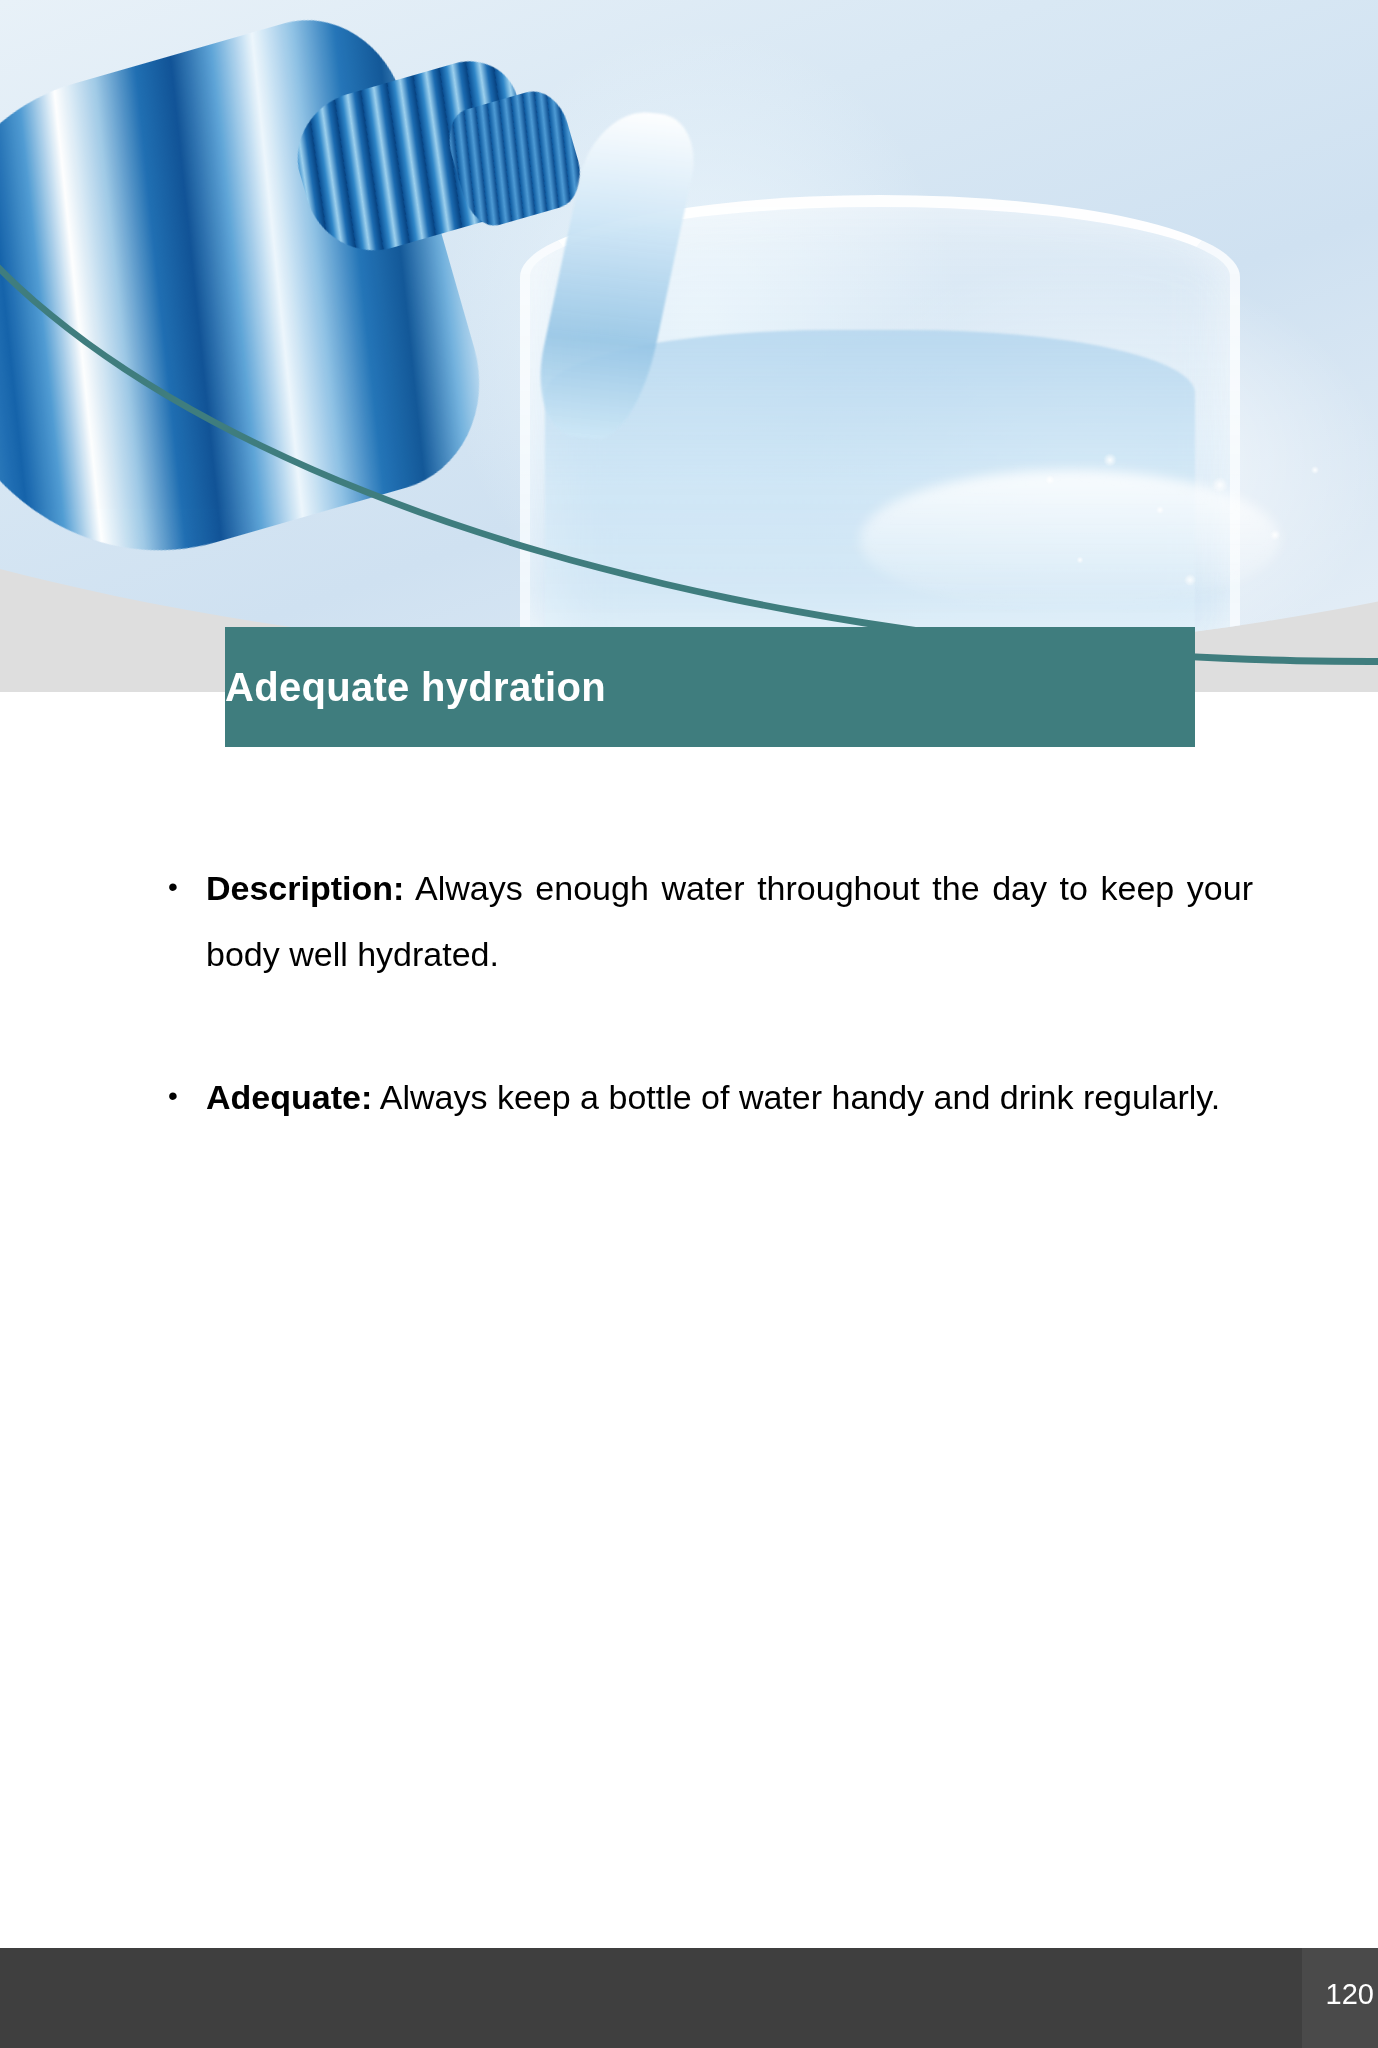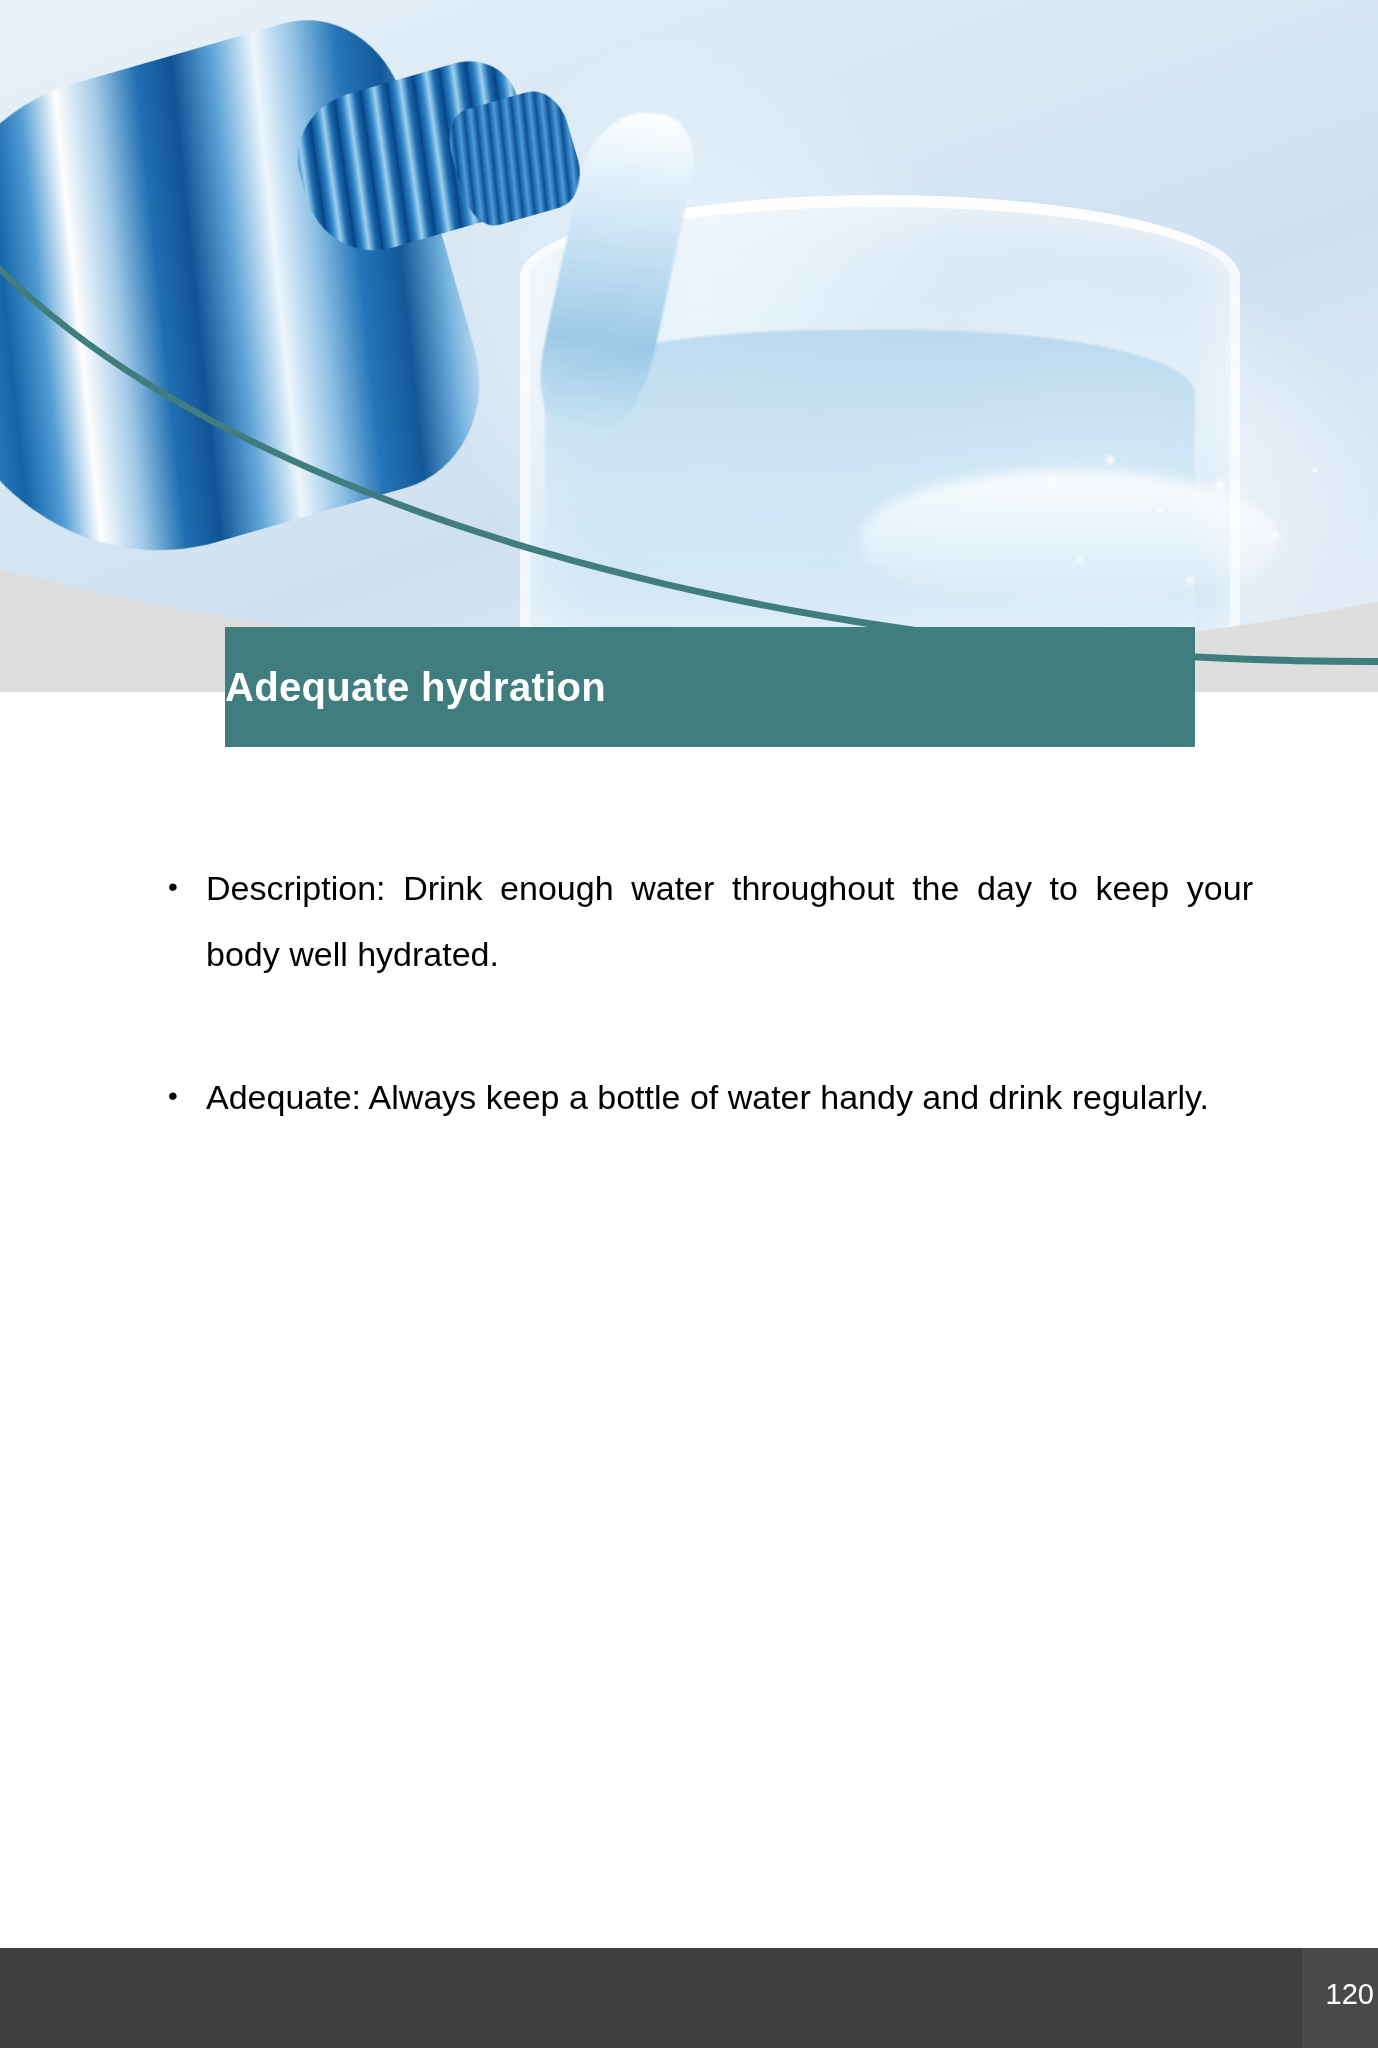--- a/index.html
+++ b/index.html
@@ -230,21 +230,21 @@
   .bullet-body {
     flex: 1 1 auto;
     font-size: 34px;
     line-height: 1.95;
     color: #000000;
     text-align: justify;
     text-justify: inter-word;
     font-family: "Liberation Sans", sans-serif;
   }
   .bullet-body .lead {
-    font-weight: normal;
+    font-weight: bold;
   }
 
   
   .footer {
     position: absolute;
     left: 0;
     bottom: 0;
     width: 1378px;
     height: 100px;
     background: #3f3f3f;
@@ -288,21 +288,21 @@
   </div>
 
   <div class="title-band">
     <div class="title-text">Adequate hydration</div>
   </div>
 
   <div class="body">
 
     <div class="bullet">
       <div class="bullet-dot">•</div>
-      <div class="bullet-body"><span class="lead">Description:</span><span> Drink enough water throughout the day to keep your body well hydrated.</span></div>
+      <div class="bullet-body"><span class="lead">Description:</span><span> Always enough water throughout the day to keep your body well hydrated.</span></div>
     </div>
 
     <div class="bullet">
       <div class="bullet-dot">•</div>
       <div class="bullet-body"><span class="lead">Adequate:</span><span> Always keep a bottle of water handy and drink regularly.</span></div>
     </div>
 
   </div>
 
   <div class="footer">

